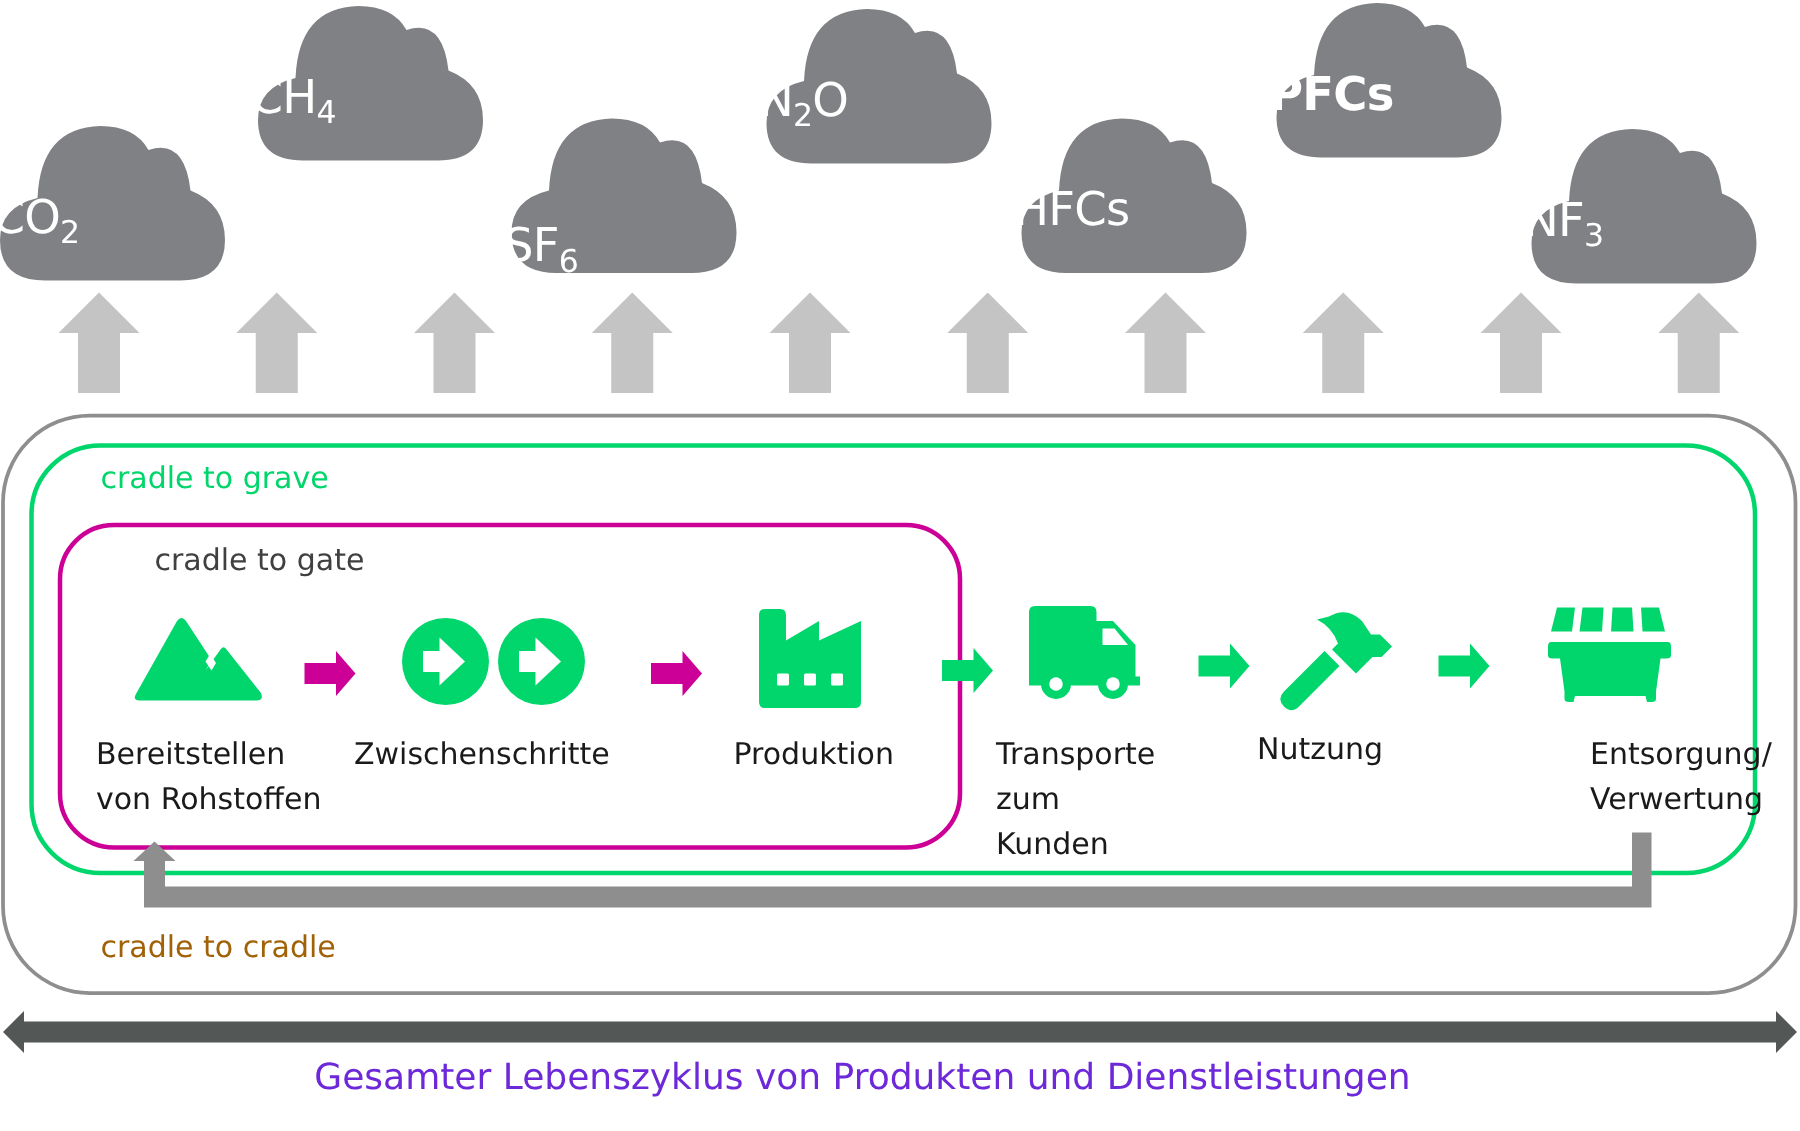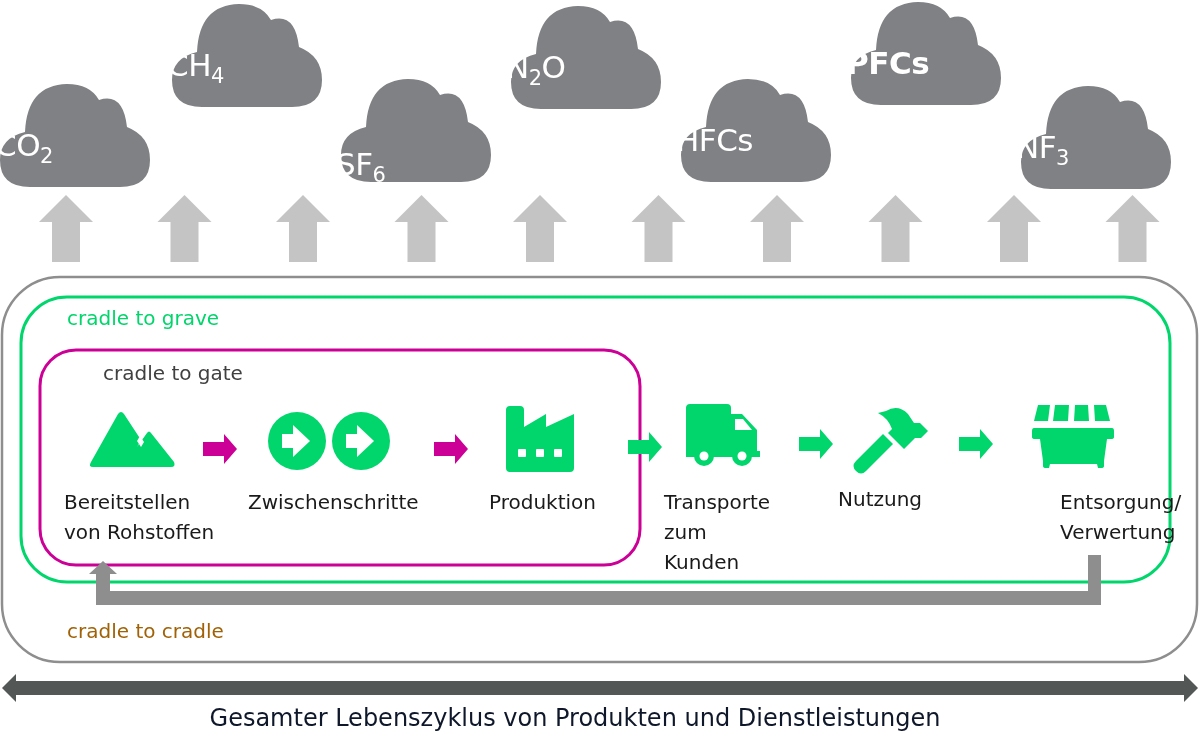--- a/index.html
+++ b/index.html
@@ -5,21 +5,21 @@
   html, body { margin: 0; padding: 0; background: #ffffff; }
   body { width: 1200px; height: 754px; position: relative; overflow: hidden;
          font-family: "DejaVu Sans", "Liberation Sans", sans-serif; }
   svg.layer { position: absolute; left: 0; top: 0; }
   .cloud-label { position: absolute; color: #ffffff; font-size: 31px; text-align: left;
                  width: 160px; line-height: 1; letter-spacing: -0.5px; }
   .cloud-label sub { font-size: 21px; vertical-align: -7px; line-height: 0; }
   .scope-label { position: absolute; font-size: 20px; line-height: 1; }
   .step-label { position: absolute; font-size: 20px; color: #1a1a1a; line-height: 30px; white-space: pre-line; }
   .caption { position: absolute; left: 0; width: 1150px; top: 704px; text-align: center;
-             font-size: 24px; color: #0f172a; }
+             font-size: 24px; color: #6d28d9; }
 </style>
 </head>
 <body>
 
 <svg class="layer" width="1200" height="754" viewBox="0 0 1200 754">
 
   <g id="clouds">
       <g fill="#808184">
         <path d="M30 187 Q0 187 0 160 Q0 138 25 132
       Q27 85 67 84 Q90 84 99 100
@@ -160,21 +160,21 @@
     <div class="cloud-label" style="left: 846px; top: 48px; font-weight: bold;"><span>PFCs</span></div>
     <div class="cloud-label" style="left: 1016px; top: 132px;"><span>NF</span><sub>3</sub></div>
   </div>
 
 <div class="scope-label" style="left:67px; top:308px; color:#00d66b;">cradle to grave</div>
 <div class="scope-label" style="left:67px; top:363px; color:#404040;margin-left:36px;">cradle to gate</div>
 <div class="scope-label" style="left:67px; top:621px; color:#a16207;">cradle to cradle</div>
 
 <div class="step-label" style="left:64px; top:487px;">Bereitstellen
 von Rohstoffen</div>
-<div class="step-label" style="left:248px; top:487px;">Zwischenschritte</div>
+<div class="step-label" style="left:236px; top:487px;">Zwischenschritte</div>
 <div class="step-label" style="left:489px; top:487px;">Produktion</div>
 <div class="step-label" style="left:664px; top:487px;">Transporte
 zum
 Kunden</div>
 <div class="step-label" style="left:838px; top:484px;">Nutzung</div>
 <div class="step-label" style="left:1060px; top:487px;">Entsorgung/
 Verwertung</div>
 
 <div class="caption">Gesamter Lebenszyklus von Produkten und Dienstleistungen</div>
 

